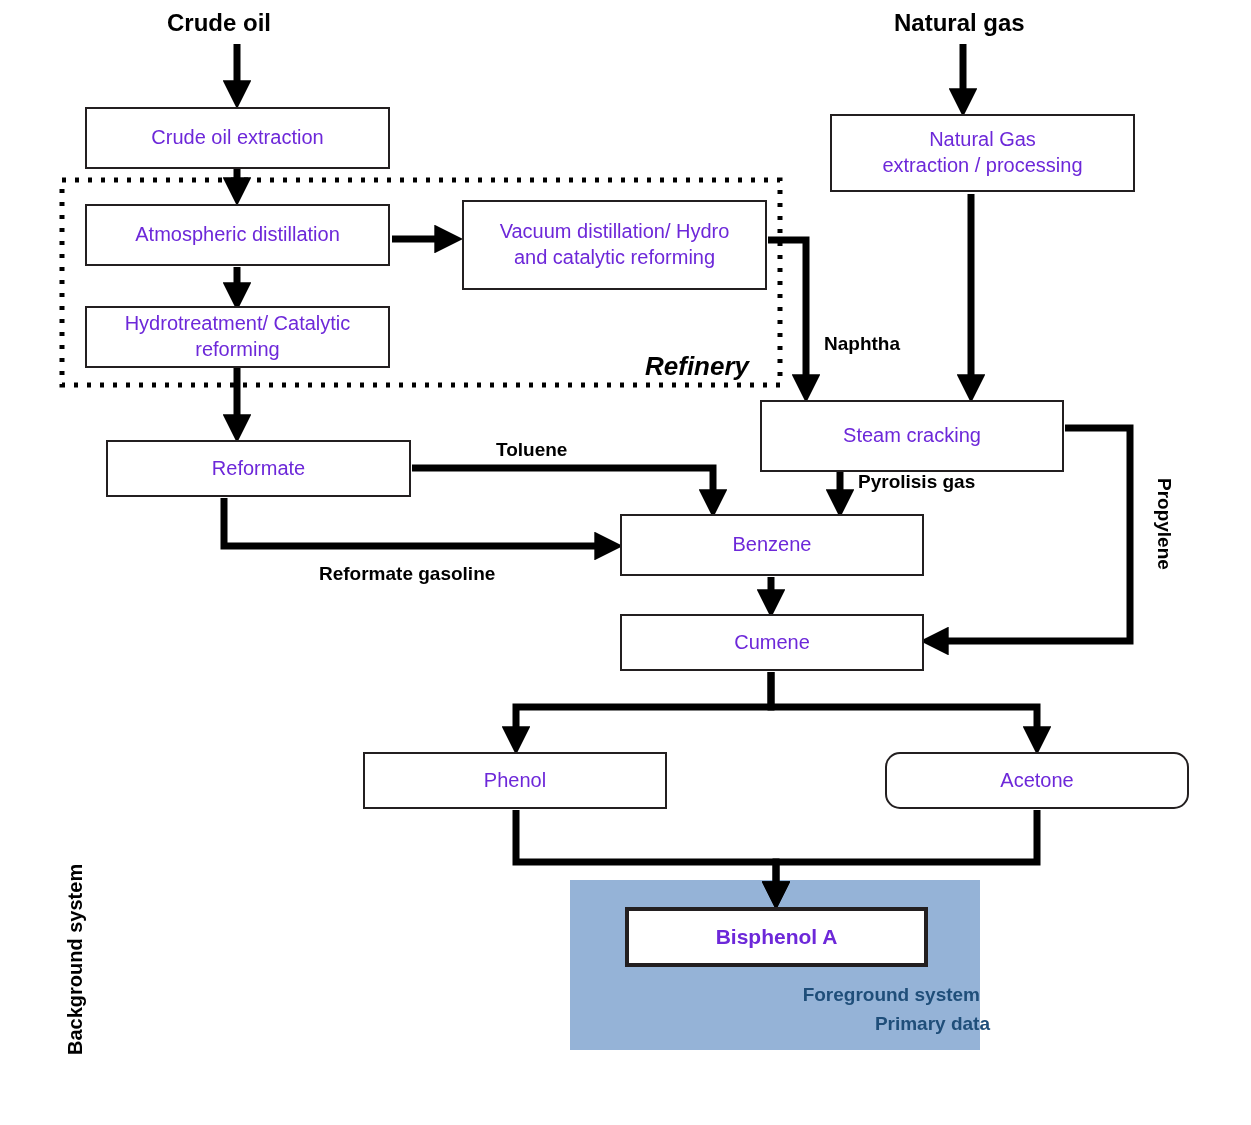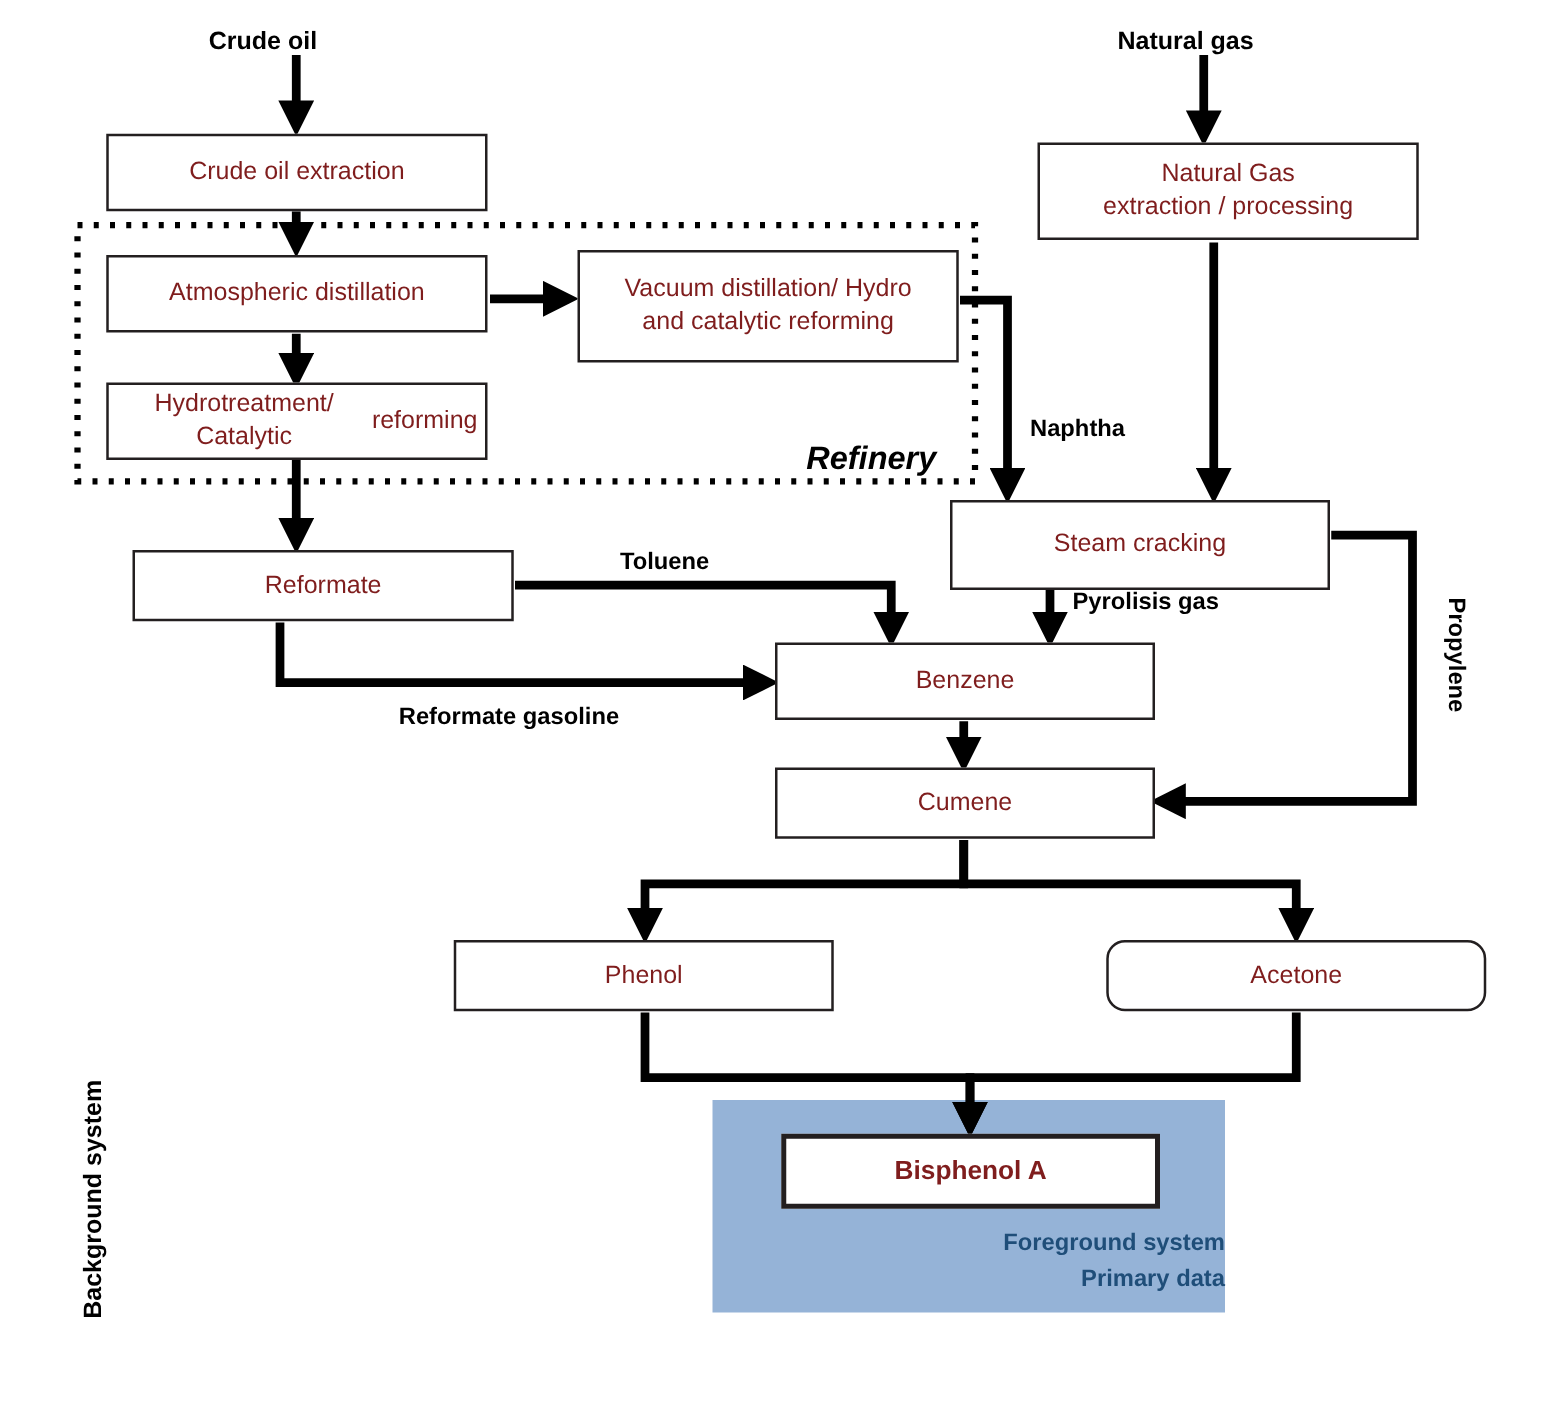--- a/index.html
+++ b/index.html
@@ -25,41 +25,40 @@
   
   .node {
     position: absolute;
     box-sizing: border-box;
     background: #ffffff;
     border: 2px solid #231f20;
     display: flex;
     align-items: center;
     justify-content: center;
     text-align: center;
-    color: #7f1d1d;
+    color: #6d28d9;
     font-size: 20px;
     line-height: 1.28;
     padding: 2px 6px;
   }
   .node.thick {
     border-width: 4px;
     font-weight: bold;
     font-size: 21px;
   }
   
   .label {
     position: absolute;
     color: #000000;
     font-size: 19px;
     font-weight: bold;
     white-space: nowrap;
   }
   .label.input-title {
-    font-size: 20px;
-    margin-top: 13px;
+    font-size: 24px;
   }
   .label.italic {
     font-style: italic;
     font-size: 26px;
   }
   .label.rot-ccw {
     transform: rotate(-90deg);
     transform-origin: left top;
   }
   .label.rot-cw {
@@ -139,21 +138,21 @@
 
   <div class="node" style="left:85px; top:204px; width:305px; height:62px;">
     <span>Atmospheric distillation</span>
   </div>
 
   <div class="node" style="left:462px; top:200px; width:305px; height:90px; flex-direction:column;">
     <span>Vacuum distillation/ Hydro</span>
     <span>and catalytic reforming</span>
   </div>
 
-  <div class="node" style="left:85px; top:306px; width:305px; height:62px; flex-direction:row;">
+  <div class="node" style="left:85px; top:306px; width:305px; height:62px; flex-direction:column;">
     <span>Hydrotreatment/ Catalytic</span>
     <span>reforming</span>
   </div>
 
   <div class="node" style="left:830px; top:114px; width:305px; height:78px; flex-direction:column;">
     <span>Natural Gas</span>
     <span>extraction / processing</span>
   </div>
 
   <div class="node" style="left:106px; top:440px; width:305px; height:57px;">
@@ -192,15 +191,15 @@
 
   <div class="label" style="left:319px; top:563px;">Reformate gasoline</div>
 
   <div class="label rot-cw" style="left:1175px; top:478px;">Propylene</div>
 
   <div class="label italic" style="left:645px; top:351px;">Refinery</div>
 
   <div class="label rot-ccw" style="left:64px; top:1055px; font-size:20px;">Background system</div>
 
   <div class="label fg" style="left:570px; top:984px; width:410px; color:#1f4e79;">Foreground system</div>
-  <div class="label fg" style="left:570px; top:1013px; width:410px; color:#1f4e79;">Primary data</div>
+  <div class="label fg" style="left:570px; top:1013px; width:410px; color:#1f4e79;padding-left:10px;">Primary data</div>
 
 </div>
 
 </body></html>

